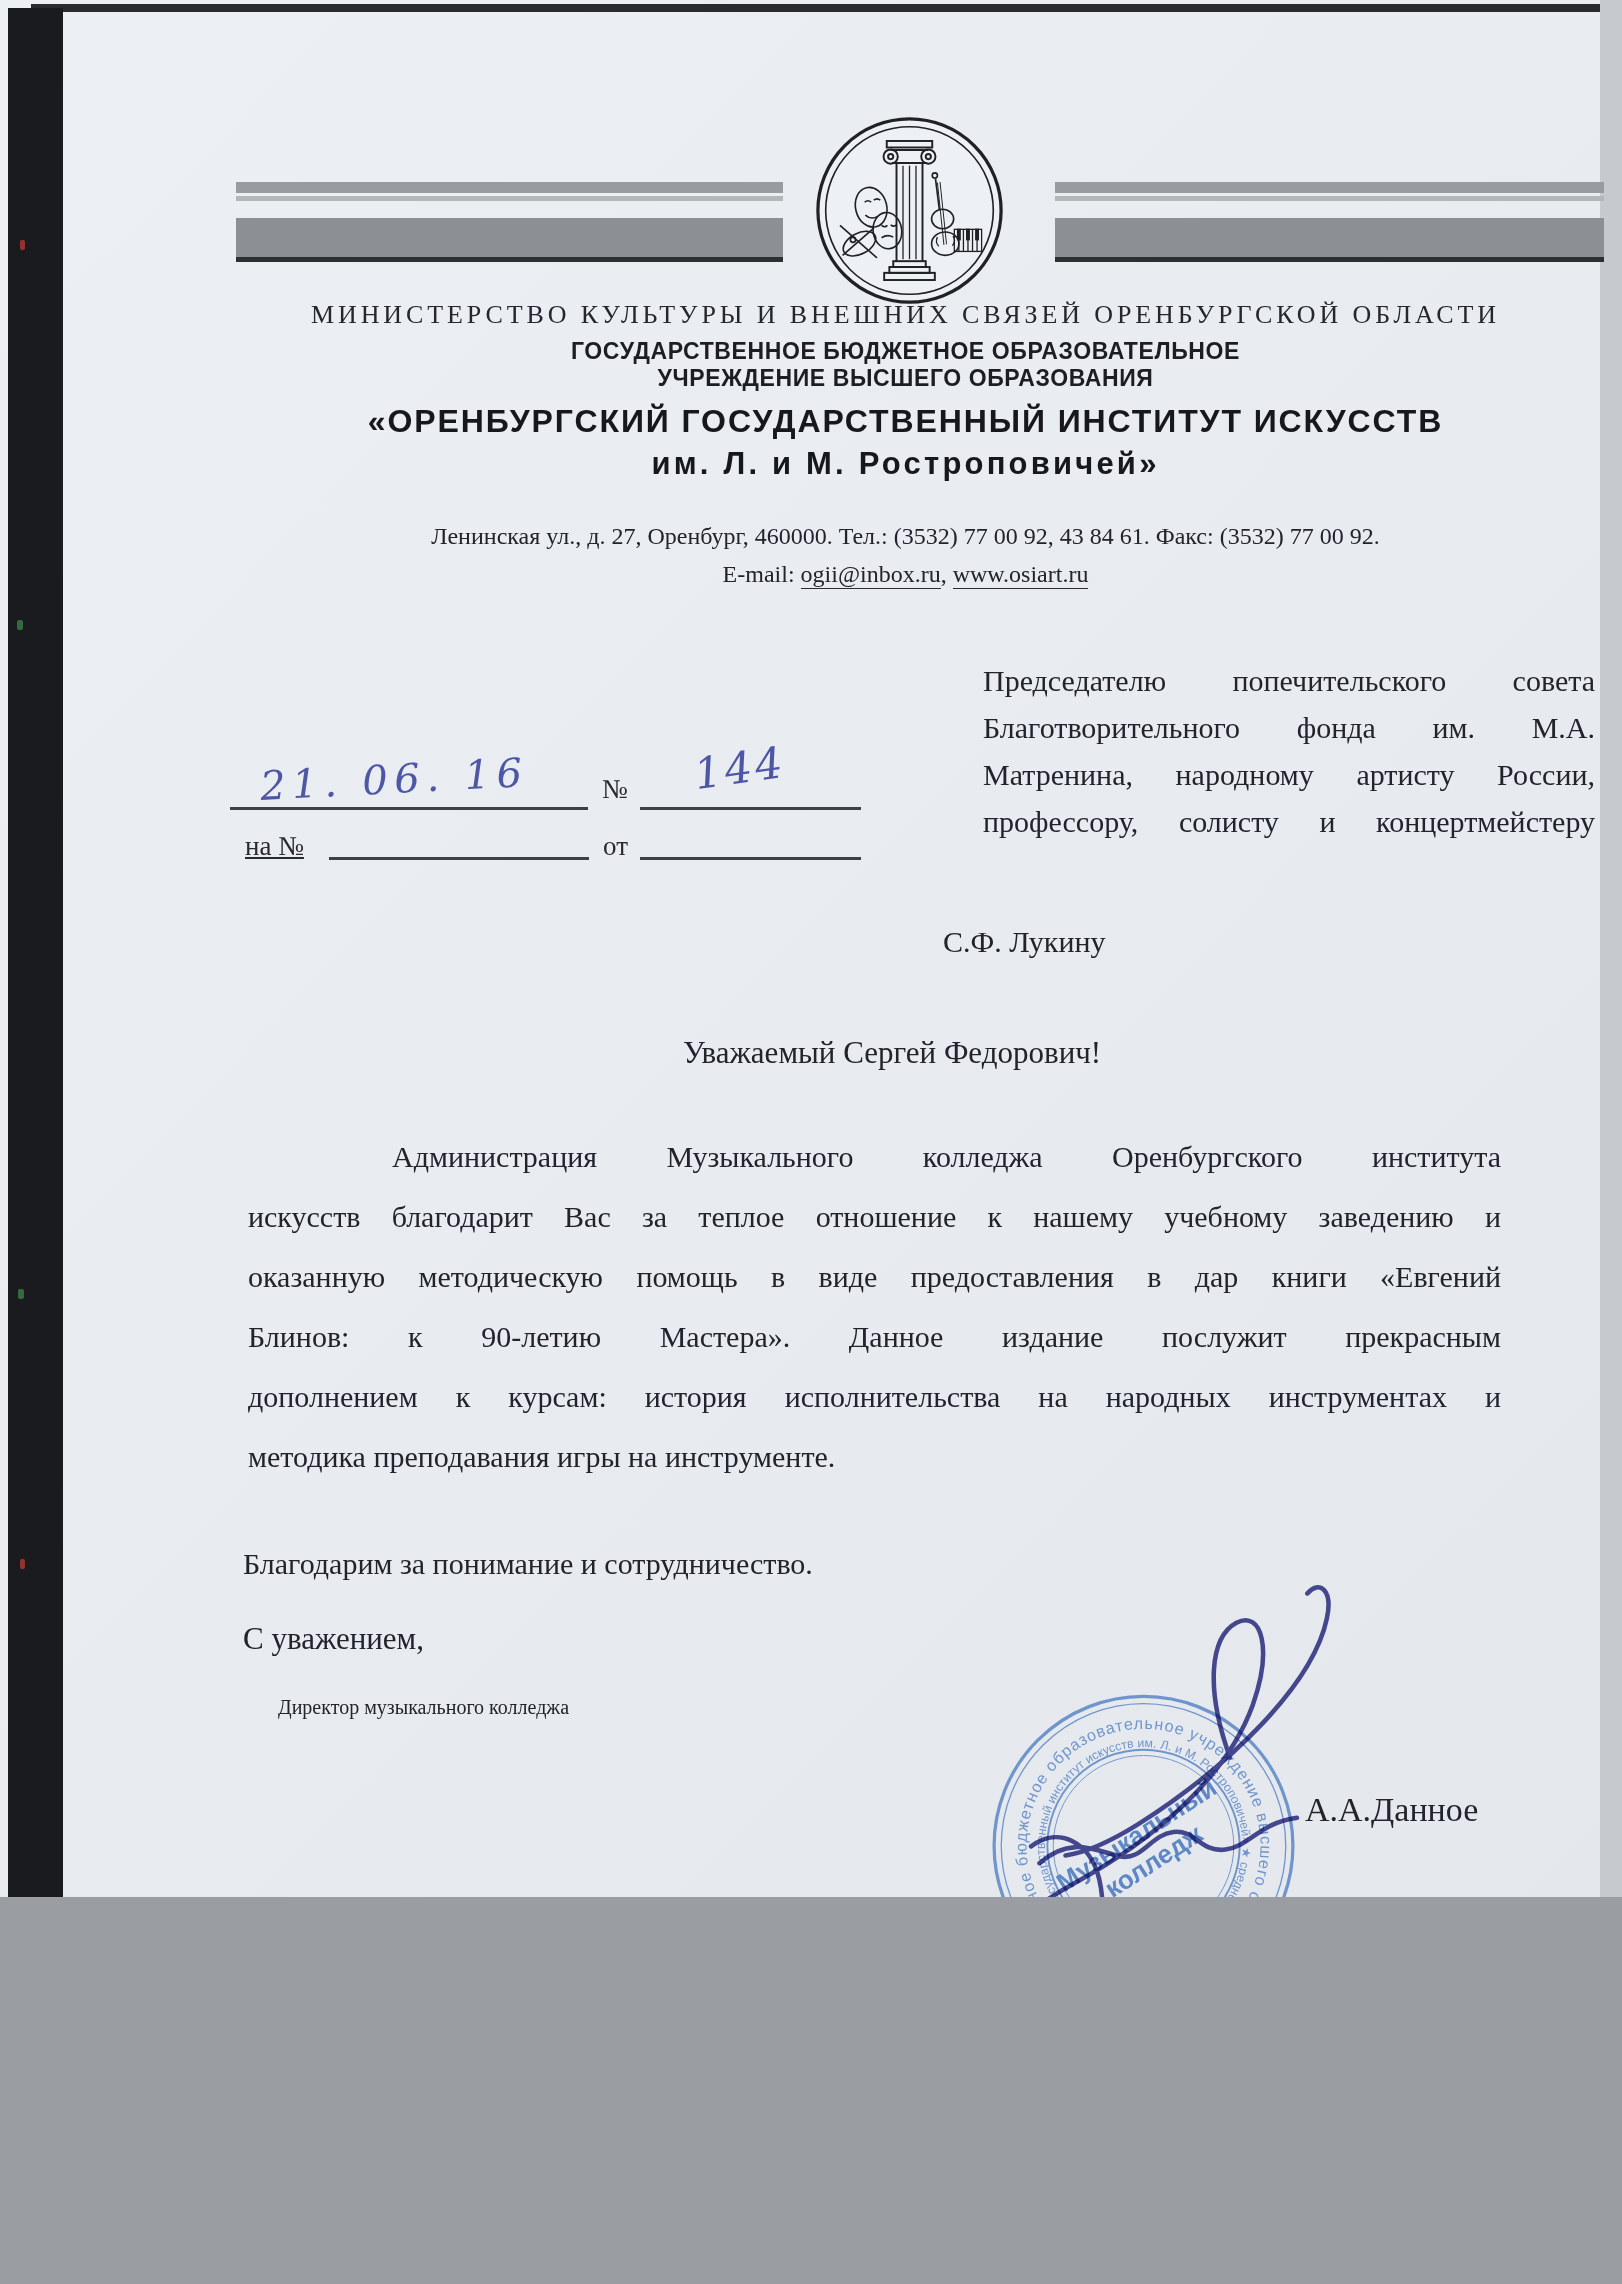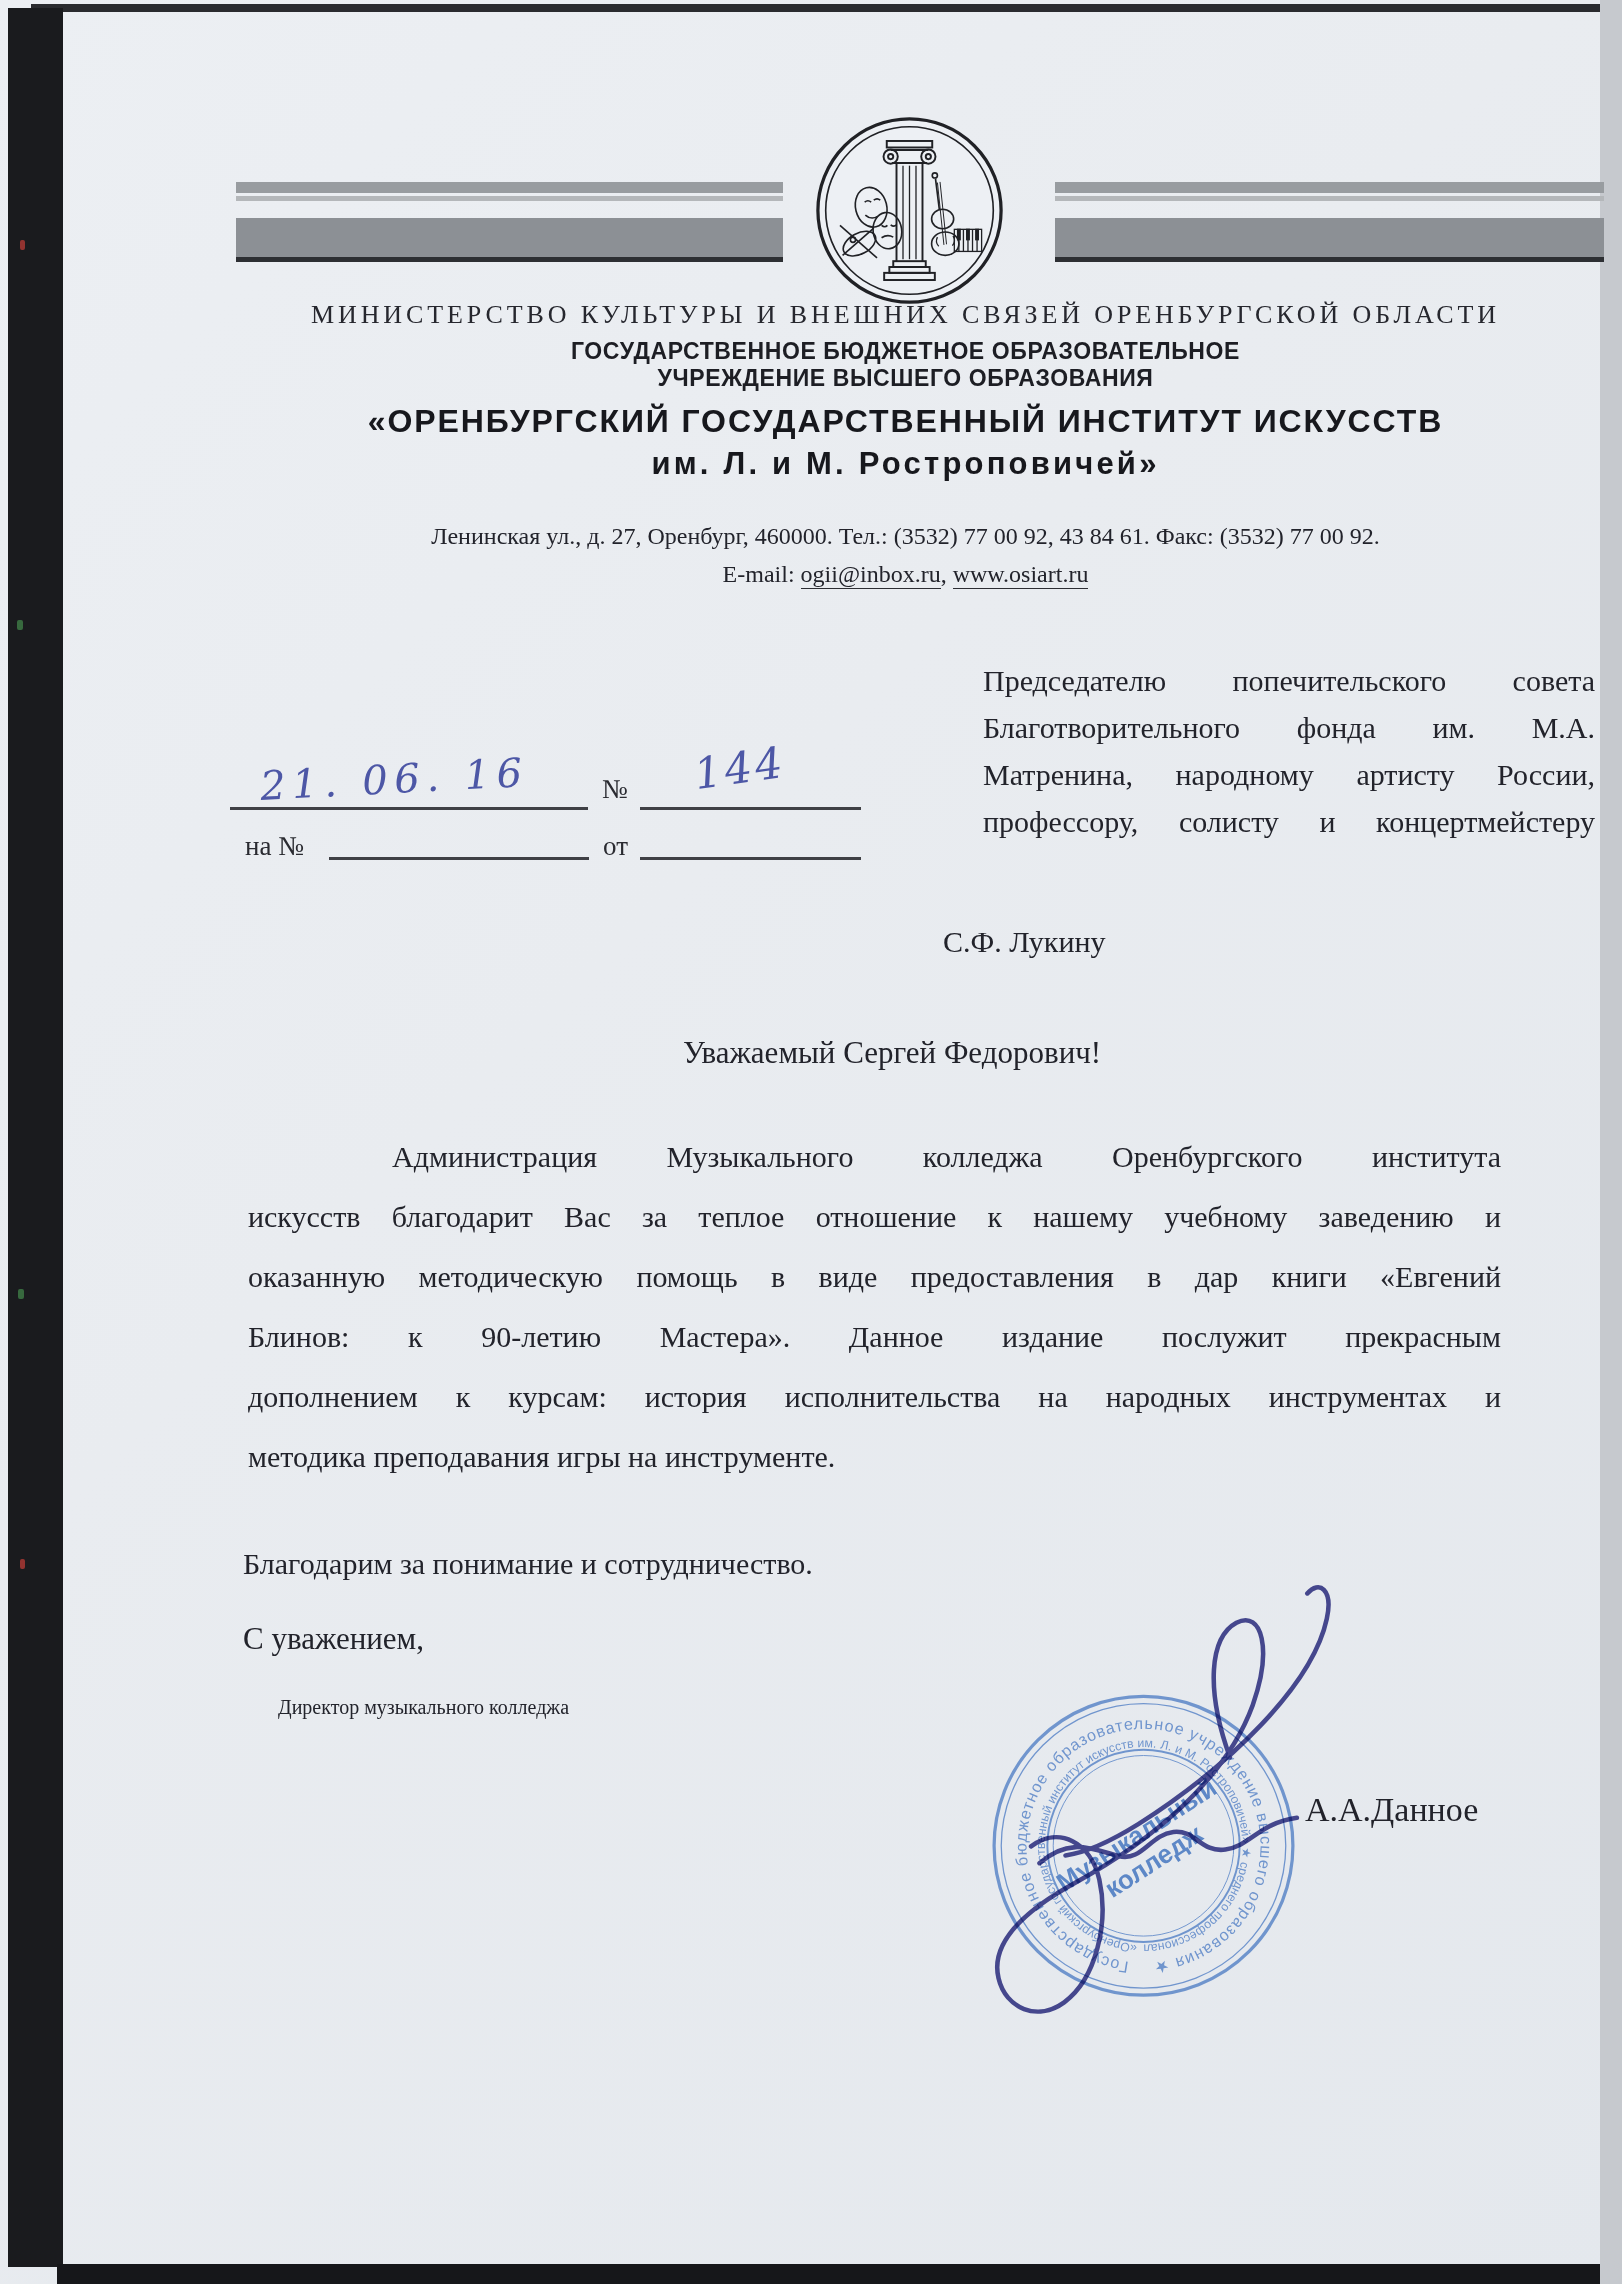--- a/index.html
+++ b/index.html
@@ -1,19 +1,19 @@
 <!DOCTYPE html>
 <html style="font-size:10.4px"><head>
 <meta charset="utf-8">
 <title>Scanned official letter</title>
 <style>
   html,body{margin:0;padding:0;background:#9a9da2;}
   #scan{
     position:relative;
-    width:1623px;height:2284px;
+    width:1623px;height:1897px;
     background:linear-gradient(135deg,#ecEFF3 0%,#e9ecf0 40%,#e4e8ed 100%);
     overflow:hidden;
     font-family:"Liberation Serif", serif;
     color:#22232b;
   }
   .abs{position:absolute;}
   
   .strip-top{left:31px;top:3.9px;width:1592px;height:7.8px;background:#2a2b2f;}
   .strip-left{left:7.8px;top:7.8px;width:55px;height:2259px;background:#1a1b1e;}
   .strip-bottom{left:57px;top:2264px;width:1566px;height:20px;background:#16171a;}
@@ -166,21 +166,21 @@
     <span>E-mail:</span>
     <span class="u">ogii@inbox.ru</span><span>,</span>
     <span class="u">www.osiart.ru</span>
   </div>
 
   <div class="abs hand hw-date">21. 06. 16</div>
   <div class="abs rule" style="left:230px;top:807px;width:358px;"></div>
   <div class="abs lbl" style="left:602px;top:774px;">№</div>
   <div class="abs hand hw-num">144</div>
   <div class="abs rule" style="left:640px;top:807px;width:221px;"></div>
-  <div class="abs lbl" style="left:245px;top:831px;">на №</div>
+  <div class="abs lbl" style="left:245px;top:831px;text-decoration:underline;">на №</div>
   <div class="abs rule" style="left:329px;top:857px;width:260px;"></div>
   <div class="abs lbl" style="left:603px;top:831px;">от</div>
   <div class="abs rule" style="left:640px;top:857px;width:221px;"></div>
 
   <div class="abs recip">
     <div class="jline">Председателю попечительского совета</div>
     <div class="jline">Благотворительного фонда им. М.А.</div>
     <div class="jline">Матренина, народному артисту России,</div>
     <div class="jline">профессору, солисту и концертмейстеру</div>
   </div>

